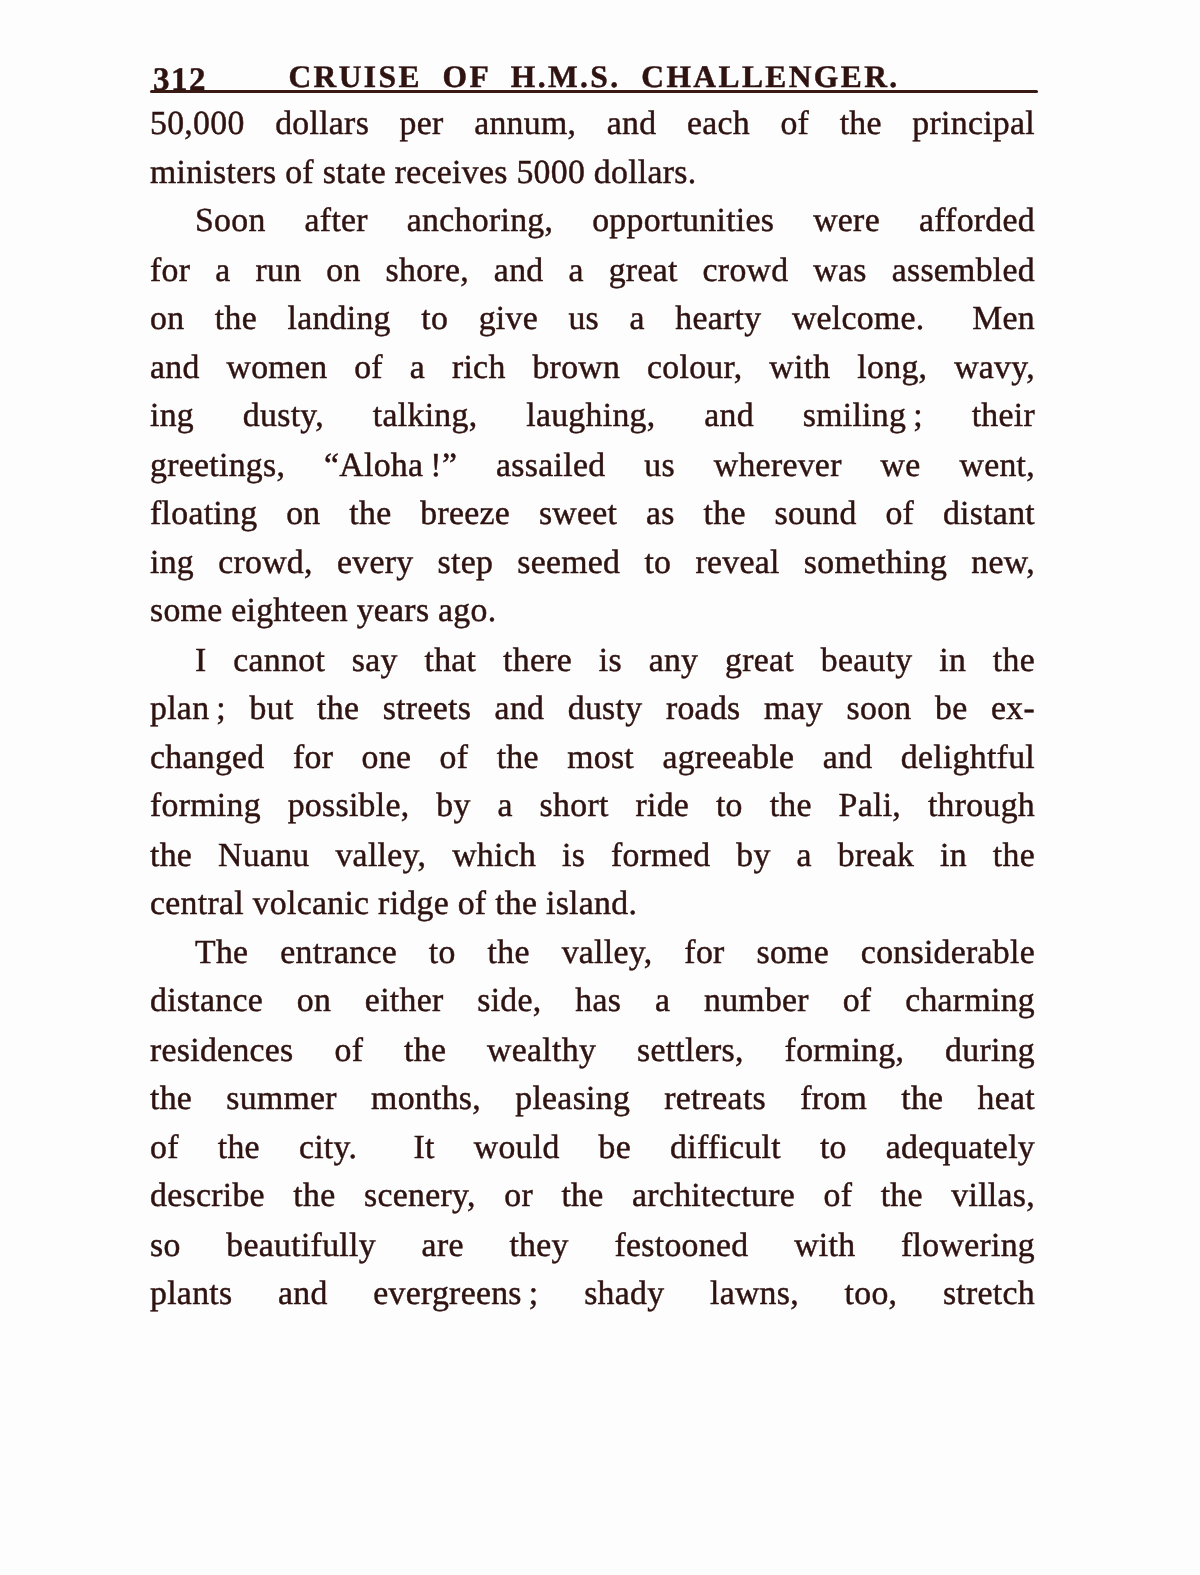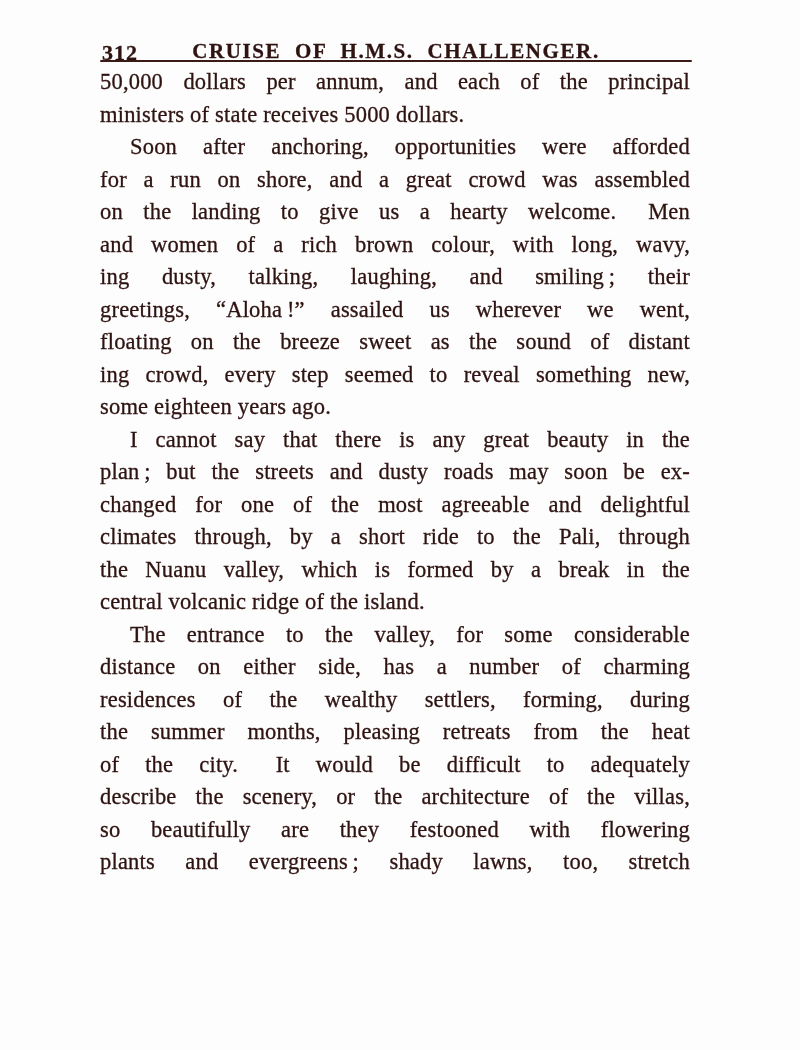--- a/index.html
+++ b/index.html
@@ -80,21 +80,21 @@
       <div class="line just">on the landing to give us a hearty welcome.  Men</div>
       <div class="line just">and women of a rich brown colour, with long, wavy,</div>
       <div class="line just">ing dusty, talking, laughing, and smiling ; their</div>
       <div class="line just">greetings, “Aloha !” assailed us wherever we went,</div>
       <div class="line just">floating on the breeze sweet as the sound of distant</div>
       <div class="line just">ing crowd, every step seemed to reveal something new,</div>
       <div class="line">some eighteen years ago.</div>
       <div class="line just indent">I cannot say that there is any great beauty in the</div>
       <div class="line just">plan ; but the streets and dusty roads may soon be ex-</div>
       <div class="line just">changed for one of the most agreeable and delightful</div>
-      <div class="line just">climates through, by a short ride to the Pali, through</div>
+      <div class="line just">forming possible, by a short ride to the Pali, through</div>
       <div class="line just">the Nuanu valley, which is formed by a break in the</div>
       <div class="line">central volcanic ridge of the island.</div>
       <div class="line just indent">The entrance to the valley, for some considerable</div>
       <div class="line just">distance on either side, has a number of charming</div>
       <div class="line just">residences of the wealthy settlers, forming, during</div>
       <div class="line just">the summer months, pleasing retreats from the heat</div>
       <div class="line just">of the city.  It would be difficult to adequately</div>
       <div class="line just">describe the scenery, or the architecture of the villas,</div>
       <div class="line just">so beautifully are they festooned with flowering</div>
       <div class="line just">plants and evergreens ; shady lawns, too, stretch</div>

